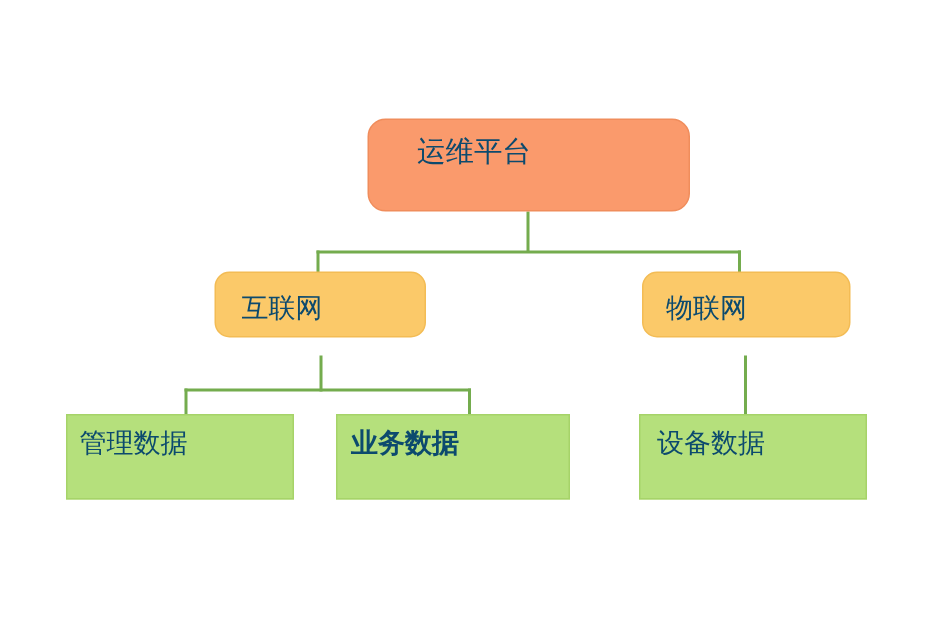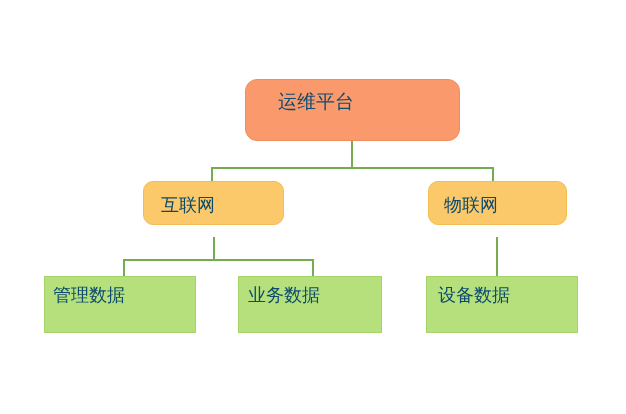--- a/index.html
+++ b/index.html
@@ -45,21 +45,21 @@
   .node-iot      { left: 428px; top: 181px; width: 139px; padding-left: 15px; }
   .node-leaf {
     background: #b5e07c;
     border: 1px solid #a6d369;
     border-radius: 0;
     height: 57px;
     top: 276px;
     padding-top: 6px;
   }
   .node-management { left: 44px;  width: 152px; padding-left: 8px;  }
-  .node-business   { left: 238px; width: 144px; padding-left: 9px;  }
+  .node-business   { left: 224px; width: 156px; padding-left: 9px; font-weight: bold;  }
   .node-device     { left: 426px; width: 152px; padding-left: 11px; }
   .line {
     position: absolute;
     background: #74ac4e;
   }
   
   .l-root-stem      { left: 351px; top: 141px; width: 2px;   height: 27px; }
   .l-root-crossbar  { left: 211px; top: 167px; width: 283px; height: 2px;  }
   .l-drop-internet  { left: 211px; top: 167px; width: 2px;   height: 15px; }
   .l-drop-iot       { left: 492px; top: 167px; width: 2px;   height: 15px; }

